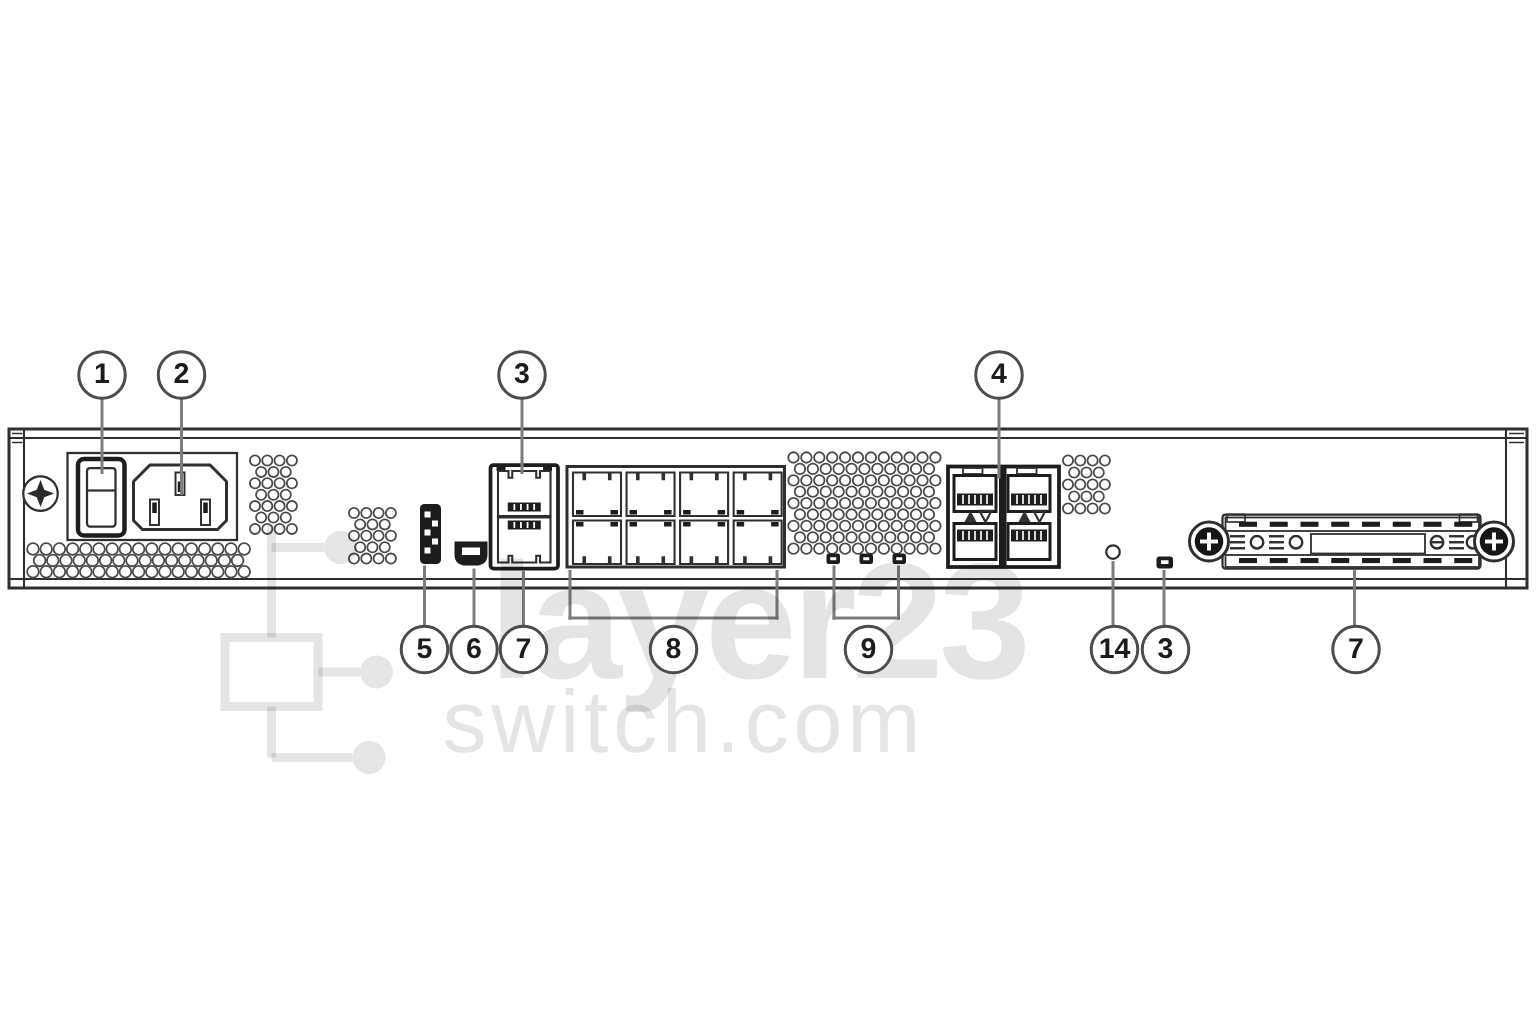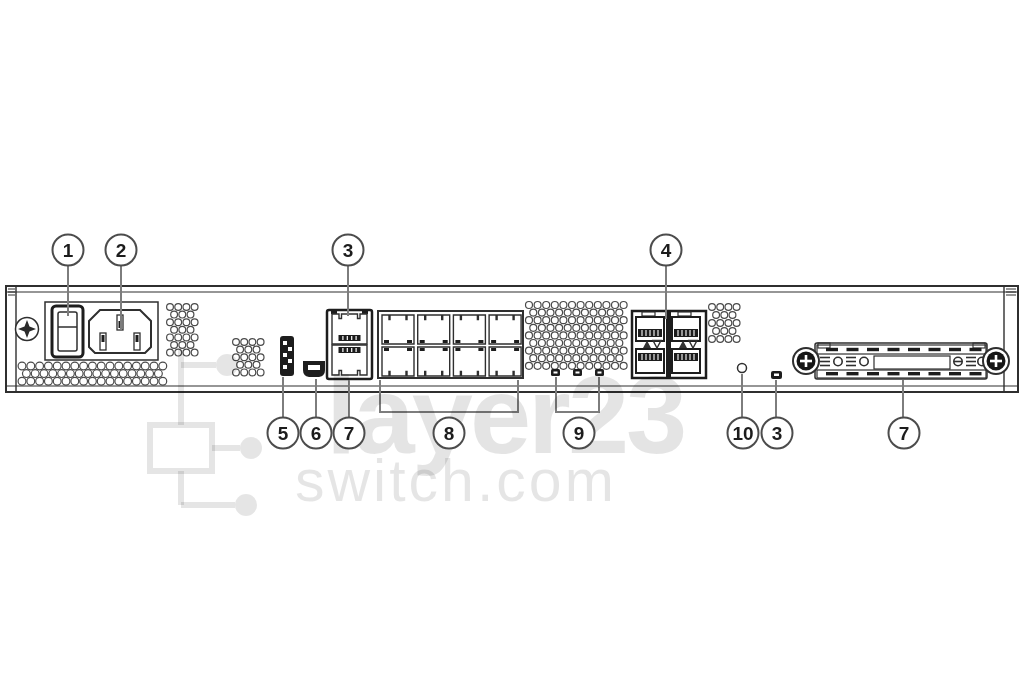--- a/index.html
+++ b/index.html
@@ -505,16 +505,16 @@
 
   <div class="co" style="left:68px;top:250px">1</div>
   <div class="co" style="left:121px;top:250px">2</div>
   <div class="co" style="left:348px;top:250px">3</div>
   <div class="co" style="left:666px;top:250px">4</div>
   <div class="co" style="left:283px;top:433px">5</div>
   <div class="co" style="left:316px;top:433px">6</div>
   <div class="co" style="left:349px;top:433px">7</div>
   <div class="co" style="left:449px;top:433px">8</div>
   <div class="co" style="left:579px;top:433px">9</div>
-  <div class="co" style="left:743px;top:433px">10</div>
+  <div class="co" style="left:743px;top:433px">14</div>
   <div class="co" style="left:777px;top:433px">3</div>
   <div class="co" style="left:904px;top:433px">7</div>
 </div>
 
 </body></html>

